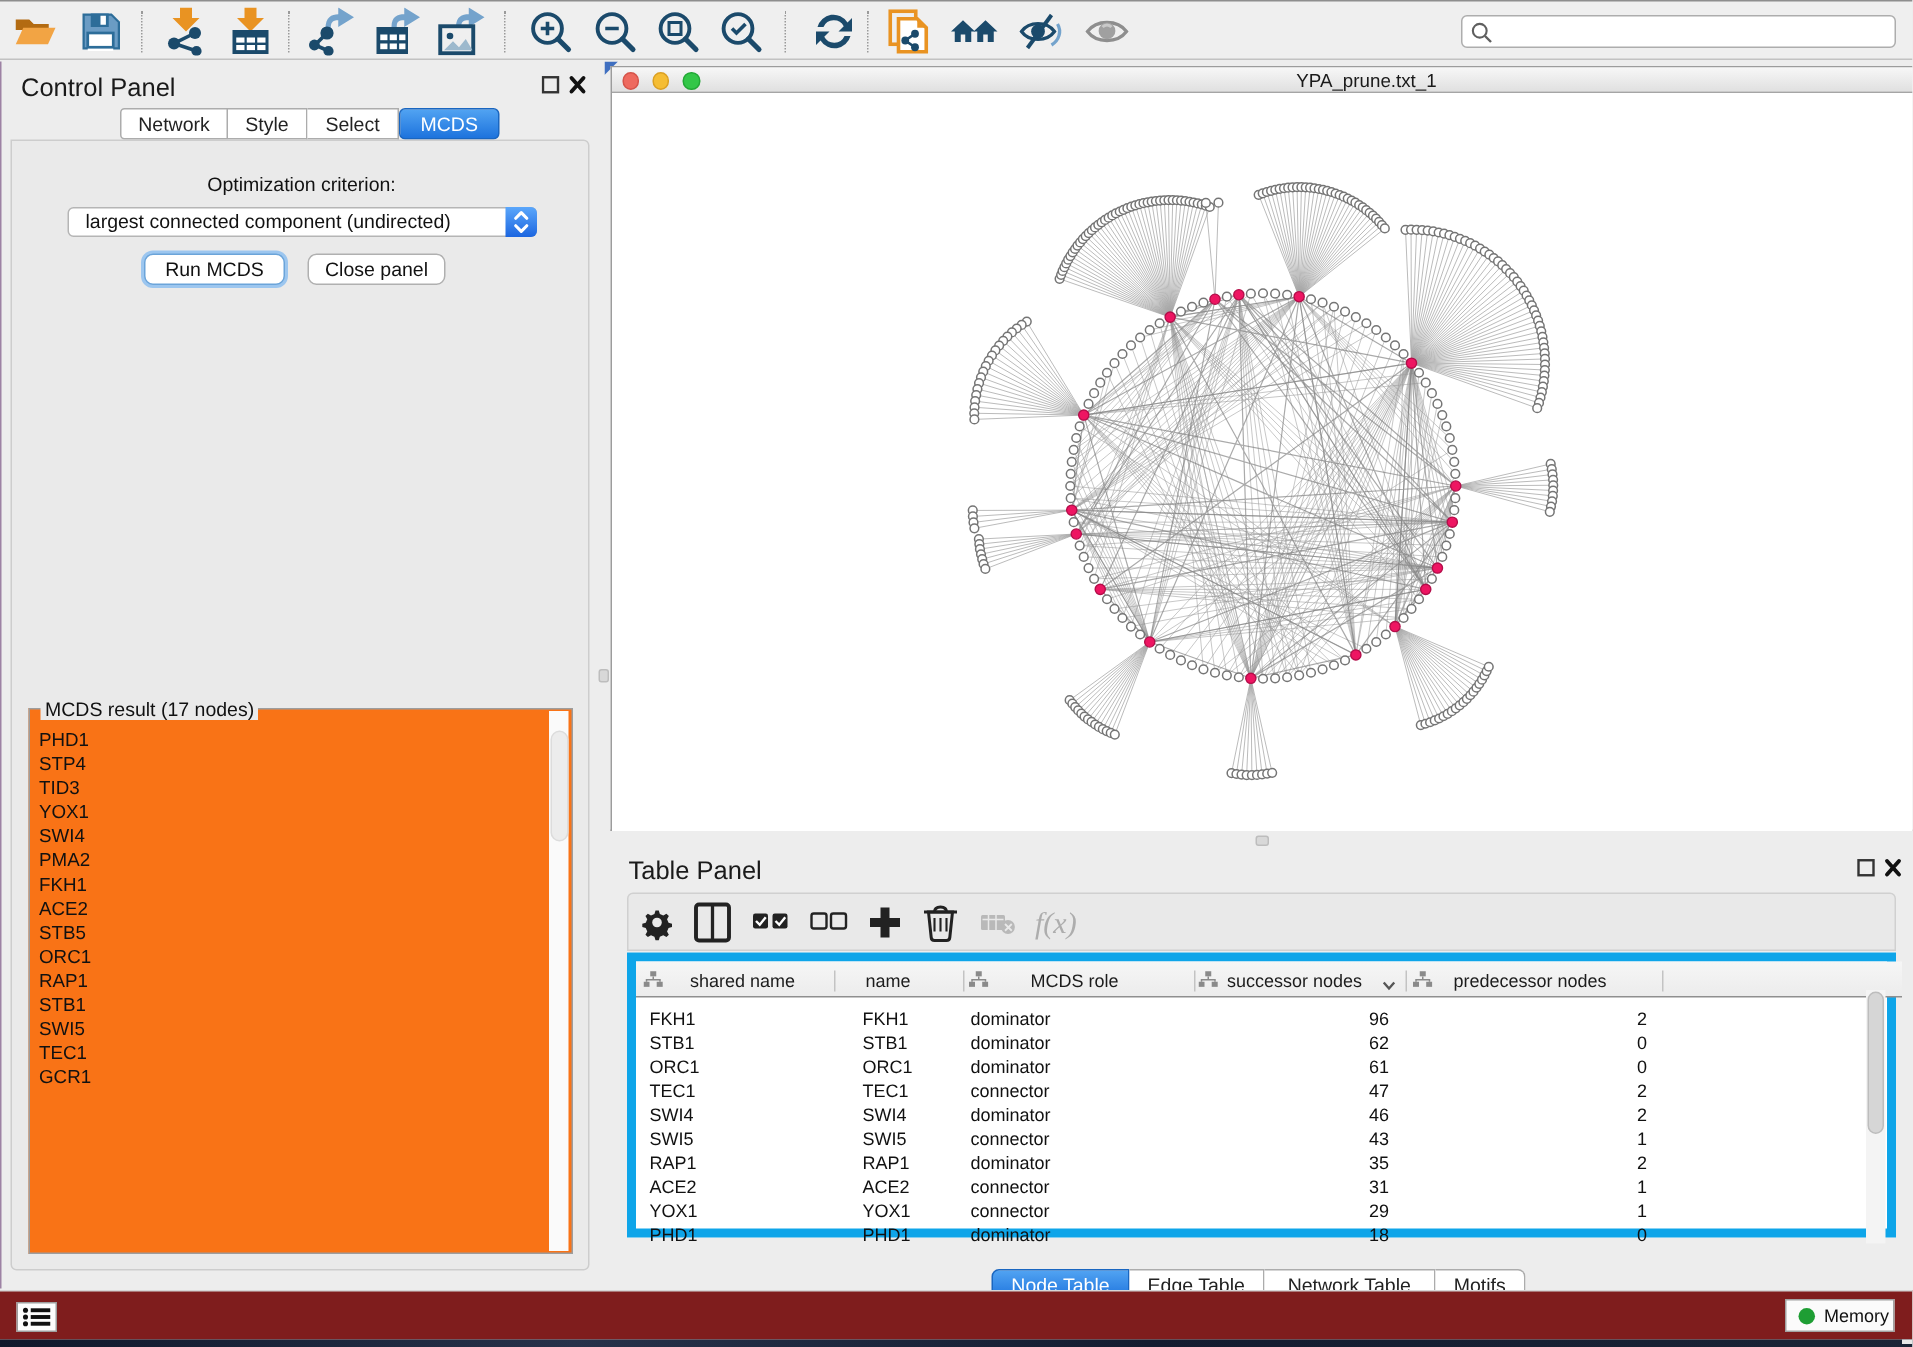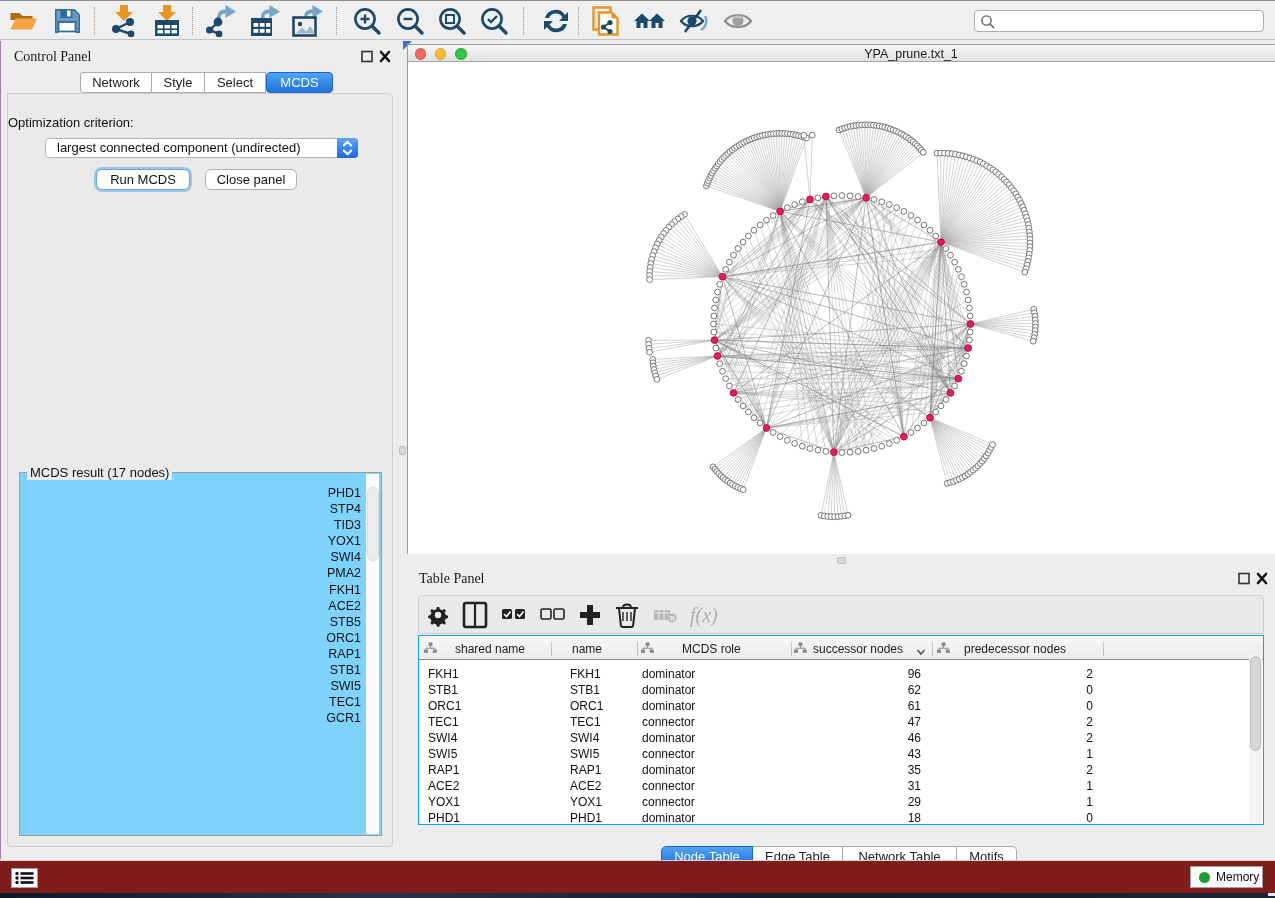--- a/index.html
+++ b/index.html
@@ -1,43 +1,43 @@
 <!DOCTYPE html>
 <html><head><meta charset="utf-8"><style>
 * { margin:0; padding:0; box-sizing:border-box; }
 html,body { width:1275px; height:898px; font-family:"Liberation Sans",sans-serif; background:#ededed; overflow:hidden; position:relative; }
 #toolbar { position:absolute; left:0; top:0; width:1275px; height:40px; background:#efefef; border-top:1px solid #8e8e8e; border-bottom:1px solid #c2c2c2; }
 #leftpanel { position:absolute; left:0; top:41px; width:399px; height:818px; background:#ededed; border-left:1px solid #9d82a4; }
-.ptitle { font-size:14px; color:#1a1a1a;font-family:Liberation Serif, serif; }
+.ptitle { font-size:17px; color:#1a1a1a; }
 #cp-title { position:absolute; left:14px; top:49px; }
 .wicons { position:absolute; font-size:12px; color:#111; }
 #lp-tabs { position:absolute; left:80px; top:72px; height:21px; }
 .tab { display:inline-block; height:21px; line-height:20px; font-size:13px; color:#222; background:#fff; border:1px solid #acacac; border-left:none; float:left; text-align:center; }
 .tab.first { border-left:1px solid #acacac; border-radius:3px 0 0 3px; }
 .tab.sel { background:linear-gradient(#51a3f2,#1d73dd); color:#fff; border:1px solid #1a66c0; border-radius:4px; }
 #lp-content { position:absolute; left:7px; top:93px; width:386px; height:754px; background:#eaeaea; border:1px solid #cdcdcd; border-radius:0 4px 4px 4px; }
-#optlabel { position:absolute; left:0; width:386px; top:21px; text-align:left; font-size:13px; color:#111; }
+#optlabel { position:absolute; left:0; width:386px; top:21px; text-align:center; font-size:13px; color:#111; }
 #dropdown { position:absolute; left:37px; top:44px; width:313px; height:20px; background:#fff; border:1px solid #b5b5b5; border-radius:4px; font-size:13px; color:#111; line-height:18px; padding-left:11px; }
 #dd-btn { position:absolute; right:-1px; top:-1px; width:21px; height:20px; background:linear-gradient(#5ba7fb,#1c66e0); border-radius:0 4px 4px 0; }
 .btn { position:absolute; height:21px; background:#fff; border:1px solid #b0b0b0; border-radius:6px; font-size:13px; color:#111; text-align:center; line-height:19px; }
 #run { left:88px; top:75px; width:94px; box-shadow:0 0 0 2px #9cc6ef; border-color:#6ba4d9; }
 #closep { left:197px; top:75px; width:92px; }
-#fieldset { position:absolute; left:11px; top:378px; width:363px; height:364px; border:1px solid #9d9d9d; background:#7dd3fc;text-align:right; }
+#fieldset { position:absolute; left:11px; top:378px; width:363px; height:364px; border:1px solid #9d9d9d; background:#f97316; }
 #fs-legend { position:absolute; left:7px; top:-8px; background:#eaeaea; padding:0 3px; font-size:13px; color:#111; }
 #fs-list { position:absolute; left:1px; top:1px; width:340px; height:360px; font-size:12.5px; color:#111; padding-left:5px; line-height:16.1px; padding-top:11px; }
 #fs-scroll { position:absolute; right:2px; top:1px; width:13px; height:360px; background:#fafafa; }
 #fs-thumb { position:absolute; left:0.5px; top:13px; width:12px; height:74px; background:#ececec; border:1px solid #dcdcdc; border-radius:6px; }
 #netwin { position:absolute; left:407px; top:44px; width:868px; height:510px; border:1px solid #9c9c9c; border-right:none; background:#fff; }
 #net-titlebar { position:absolute; left:0; top:0; width:100%; height:17px; background:linear-gradient(#f7f7f7,#e0e0e0); border-bottom:1px solid #a5a5a5; }
 .tl { position:absolute; top:3px; width:11.6px; height:11.6px; border-radius:50%; }
 #net-title { position:absolute; left:0; top:2px; width:1006px; text-align:center; font-size:12.5px; color:#1a1a1a; }
 #net-canvas { position:absolute; left:0; top:17px; width:867px; height:492px; background:#fff; }
 #tablepanel { position:absolute; left:407px; top:566px; width:868px; height:293px; background:#ededed; }
 #tp-toolbar { position:absolute; left:11px; top:29px; width:846px; height:39px; background:#e9e9e9; border:1px solid #d0d0d0; border-radius:4px 4px 0 0; }
-#tp-table { position:absolute; left:11px; top:69px; width:846px; height:190px; background:#fff; border:1px solid #0ea5e9; }
+#tp-table { position:absolute; left:11px; top:69px; width:846px; height:190px; background:#fff; border:6px solid #0ea5e9; }
 .thead { position:absolute; left:0; top:0; width:844px; height:24px; background:linear-gradient(#f6f6f6,#ececec); border-bottom:1px solid #8f8f8f; font-size:12px; color:#1c1c1c; }
 .thead span { position:absolute; top:6px; }
 .hsep { position:absolute; top:6px; height:14px; border-left:1px solid #c3c3c3; }
 .trow { position:absolute; left:0; width:844px; height:16px; font-size:12px; color:#111; }
 .trow span { position:absolute; }
 .c1 { left:9px; } .c2 { left:151px; } .c3 { left:223px; }
 .c4 { right:342px; } .c5 { right:170px; }
 #tp-scroll { position:absolute; right:1px; top:19px; width:13px; height:169px; background:#f4f4f4; }
 #tp-thumb { position:absolute; left:0.5px; top:1px; width:11px; height:95px; background:#d6d6d6; border:1px solid #bdbdbd; border-radius:6px; }
 #btabs { position:absolute; left:254px; top:280px; height:21px; }

